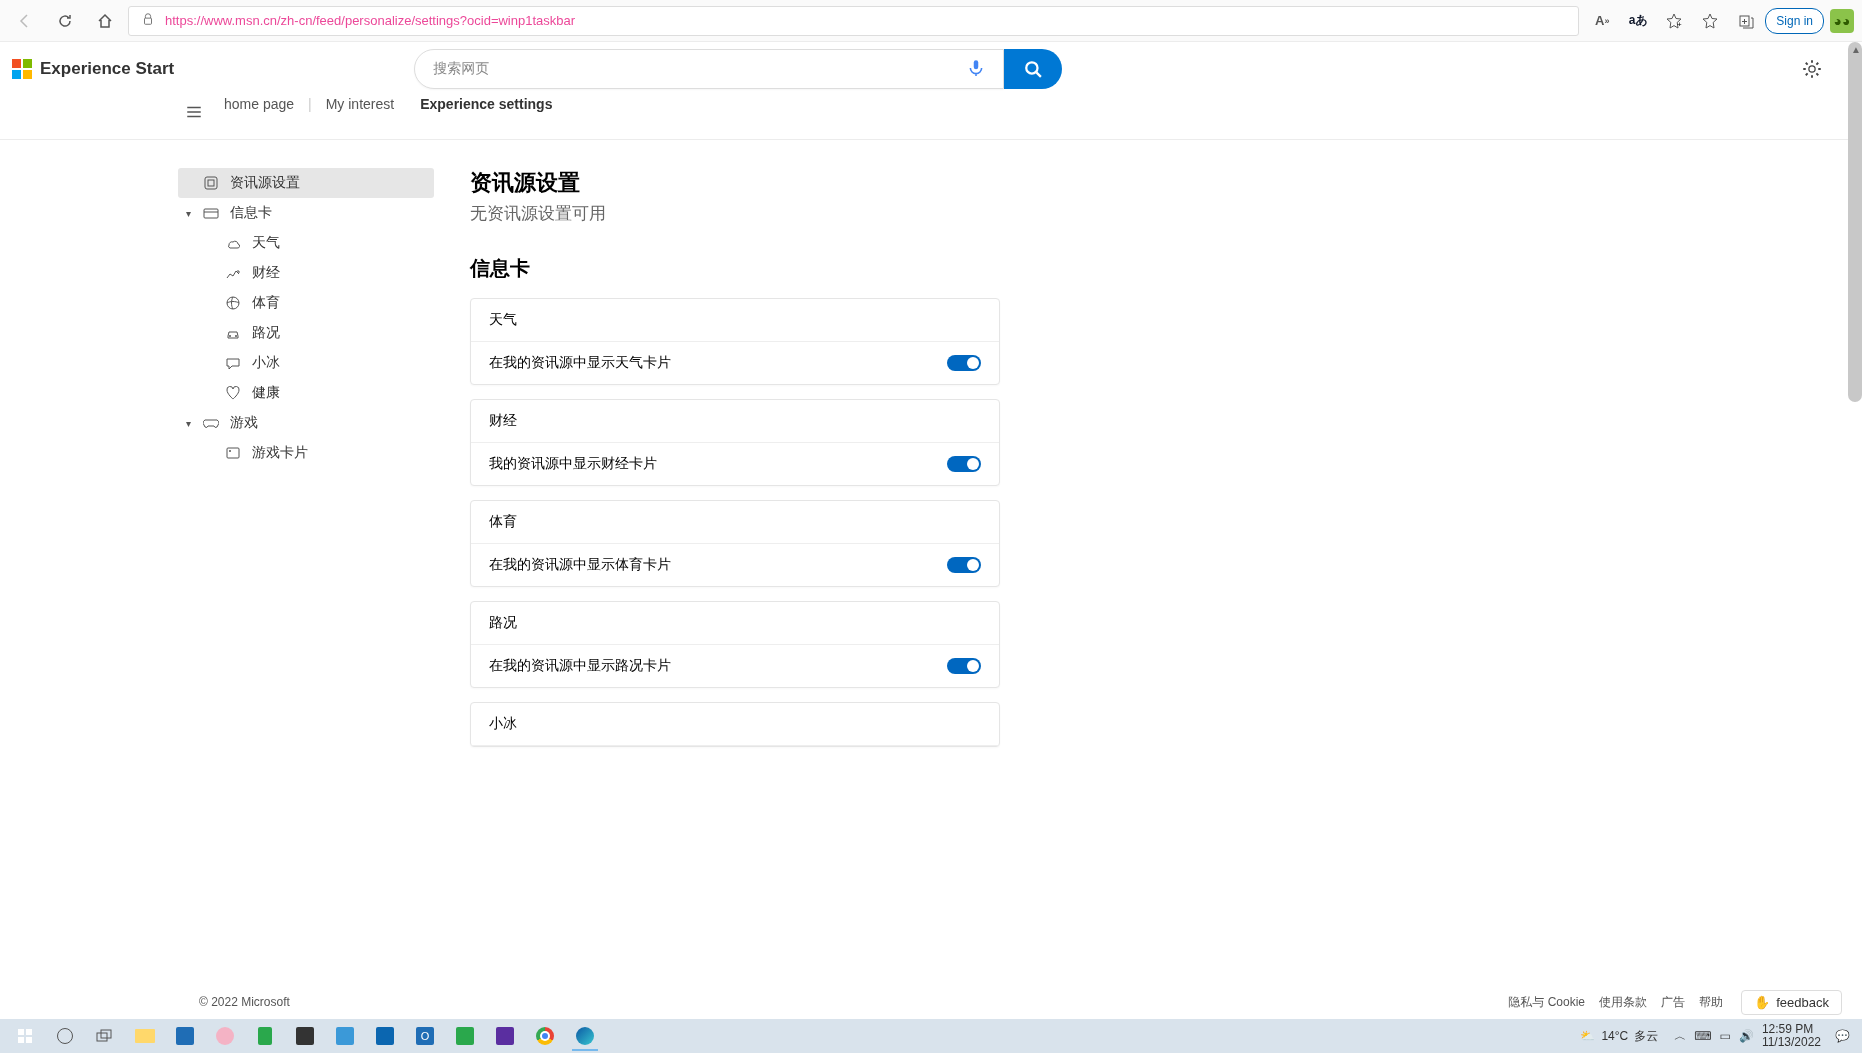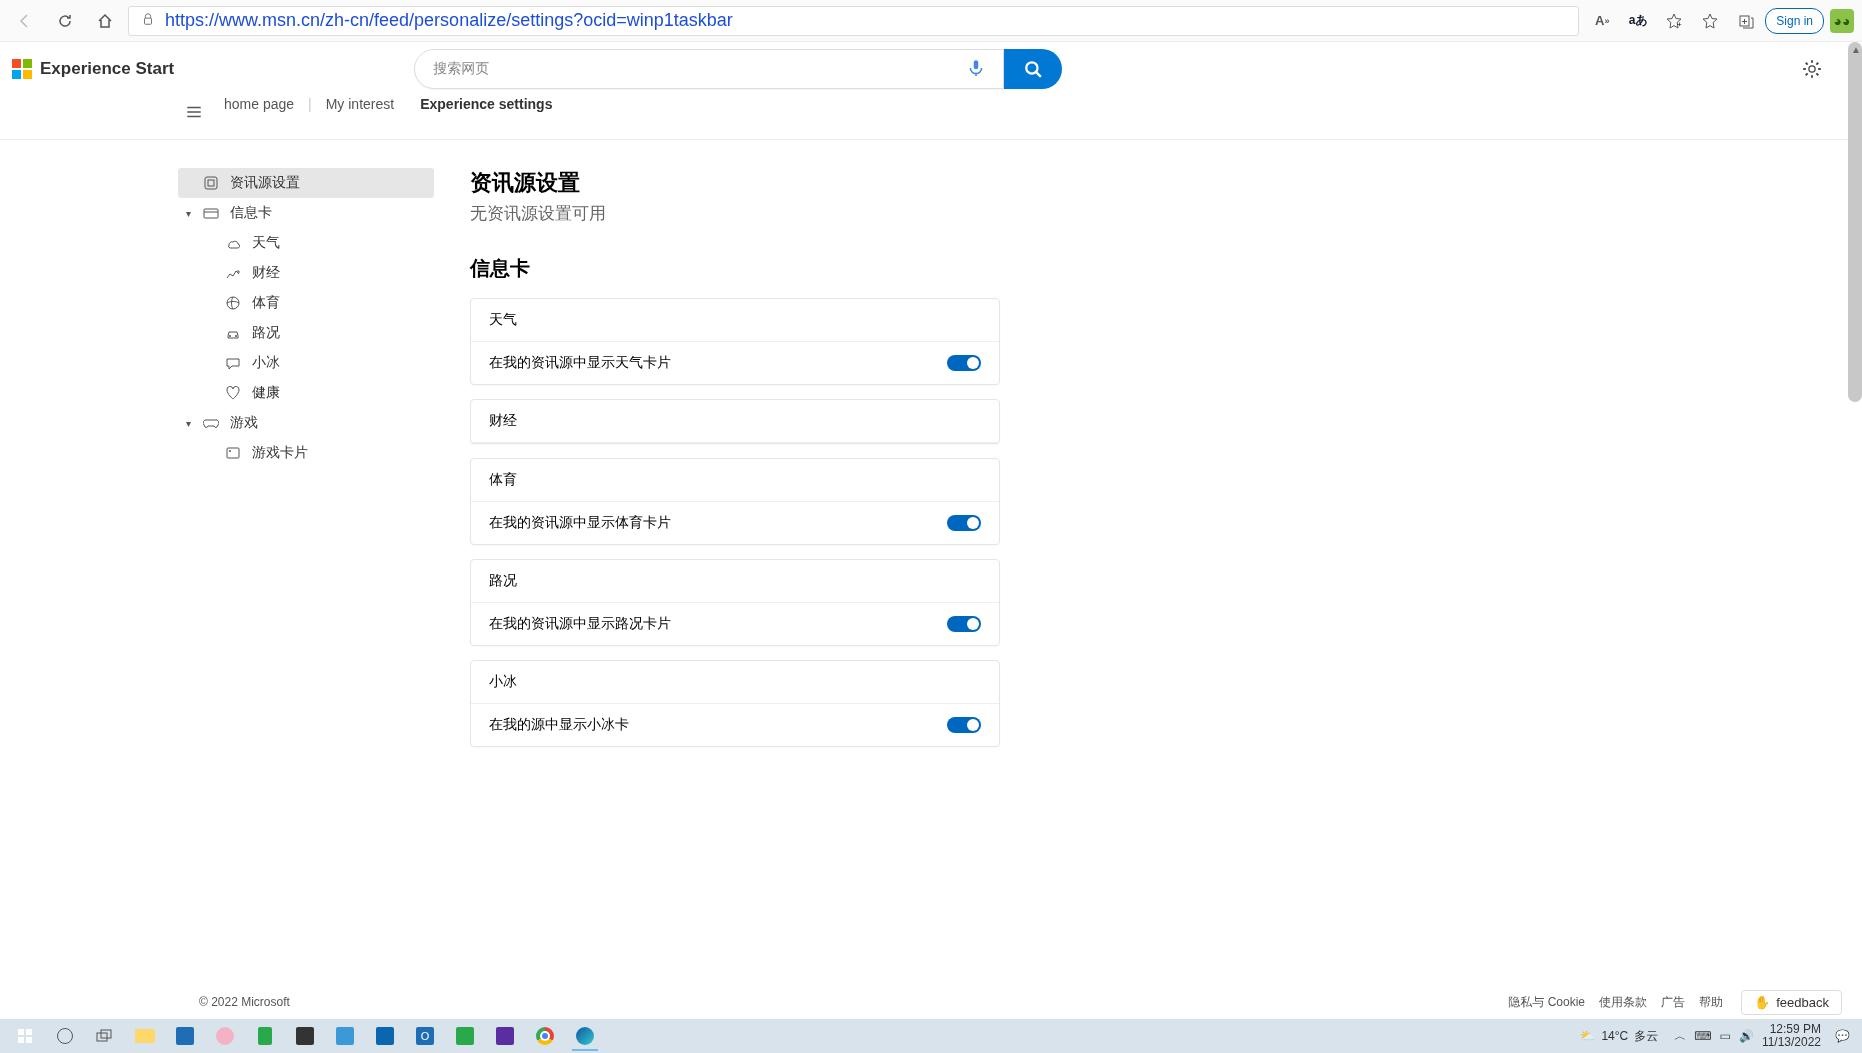--- a/index.html
+++ b/index.html
@@ -3,21 +3,21 @@
   <meta charset="utf-8">
   <style>
     * { margin: 0; padding: 0; box-sizing: border-box; font-family: "Segoe UI", Arial, sans-serif; }
     body { width: 1862px; height: 1053px; background: #fff; overflow: hidden; position: relative; }
 
     
     .browser-bar { height: 42px; display: flex; align-items: center; padding: 0 8px; gap: 6px; border-bottom: 1px solid #ececec; background: #fafafa; }
     .browser-bar .icon-btn { width: 34px; height: 34px; display: flex; align-items: center; justify-content: center; border-radius: 4px; color: #555; }
     .url-box { flex: 1; height: 30px; display: flex; align-items: center; gap: 10px; padding: 0 12px; border-radius: 3px; background: #fff; border: 1px solid #ddd; }
     .url-box .lock { color: #666; }
-    .url-box .url-text { font-size: 18px; color: #1d4ed8; flex: 1; }
+    .url-box .url-text { font-size: 13px; color: #ec4899; flex: 1; }
     .browser-right { display: flex; align-items: center; gap: 2px; }
     .signin-btn { border: 1px solid #0067b8; color: #0067b8; border-radius: 12px; height: 26px; padding: 0 10px; font-size: 12px; display: flex; align-items: center; background: #fff; }
     .profile-badge { width: 24px; height: 24px; background: #8bc34a; border-radius: 4px; margin-left: 4px; display:flex;align-items:center;justify-content:center;color:#2e5b00;font-size:14px;}
 
     
     .msn-header { height: 54px; display: flex; align-items: center; padding: 0 12px; background:#fff; }
     .ms-logo { display: flex; align-items: center; gap: 8px; font-size: 17px; font-weight: 600; color:#333; }
     .ms-squares { width: 20px; height: 20px; display: grid; grid-template-columns: 1fr 1fr; grid-template-rows: 1fr 1fr; gap: 2px; }
     .ms-squares span:nth-child(1){background:#f25022;} .ms-squares span:nth-child(2){background:#7fba00;}
     .ms-squares span:nth-child(3){background:#00a4ef;} .ms-squares span:nth-child(4){background:#ffb900;}
@@ -62,21 +62,21 @@
     .page-footer { position:absolute; bottom:34px; left:15px; right:0; height:34px; display:flex; align-items:center; padding: 0 20px 0 184px; font-size:12px; color:#555; }
     .page-footer .links { margin-left:auto; display:flex; gap:14px; }
     .feedback-btn { margin-left: 18px; border:1px solid #ddd; border-radius:4px; padding: 4px 12px; display:flex;align-items:center;gap:6px; background:#fff;font-size:13px;color:#333;}
 
     
     .taskbar { position:absolute; bottom:0; left:0; right:0; height:34px; background:#d9e3ec; display:flex; align-items:center; padding:0 6px; gap:2px; }
     .tb-item{ width:38px; height:30px; display:flex;align-items:center;justify-content:center; position:relative;}
     .tb-item.active::after{content:'';position:absolute;bottom:0;left:6px;right:6px;height:2px;background:#76b9ed;}
     .tb-spacer{flex:1;}
     .tb-tray{display:flex;align-items:center;gap:8px;font-size:12px;color:#333;}
-    .tb-clock{text-align:right;line-height:1.1;}
+    .tb-clock{line-height:1.1;}
     .weather-pill{display:flex;align-items:center;gap:6px;padding:0 8px;}
 
     
     .fake-scroll{position:absolute;right:0;top:42px;width:14px;height:360px;background:#c8c8c8;border-radius:7px;}
     .fake-scroll-up{position:absolute;right:1px;top:44px;font-size:10px;color:#666;}
   </style>
 </head>
 <body>
 
 <div class="browser-bar">
@@ -279,41 +279,41 @@
 
     <div class="card">
       <div class="card-head">天气</div>
       <div class="card-body">
         <span>在我的资讯源中显示天气卡片</span>
         <div class="toggle"></div>
       </div>
     </div>
     <div class="card">
       <div class="card-head">财经</div>
+      <div class="card-body">
+        <span>我的资讯源中显示财经卡片</span>
+        <div class="toggle"></div>
+      </div>
     </div>
     <div class="card">
       <div class="card-head">体育</div>
       <div class="card-body">
         <span>在我的资讯源中显示体育卡片</span>
         <div class="toggle"></div>
       </div>
     </div>
     <div class="card">
       <div class="card-head">路况</div>
       <div class="card-body">
         <span>在我的资讯源中显示路况卡片</span>
         <div class="toggle"></div>
       </div>
     </div>
     <div class="card">
       <div class="card-head">小冰</div>
-      <div class="card-body">
-        <span>在我的源中显示小冰卡</span>
-        <div class="toggle"></div>
-      </div>
     </div>
   </div>
 </div>
 
 <div class="fake-scroll"></div>
 <span class="fake-scroll-up">▲</span>
 
 <div class="page-footer">
   <span>© 2022 Microsoft</span>
   <div class="links">

